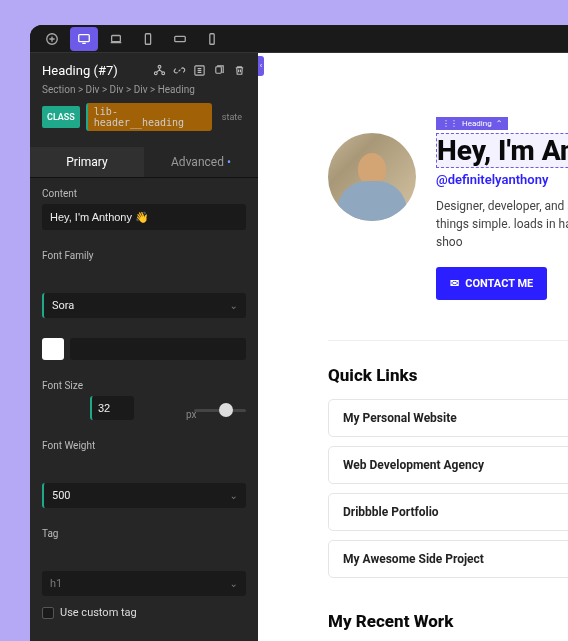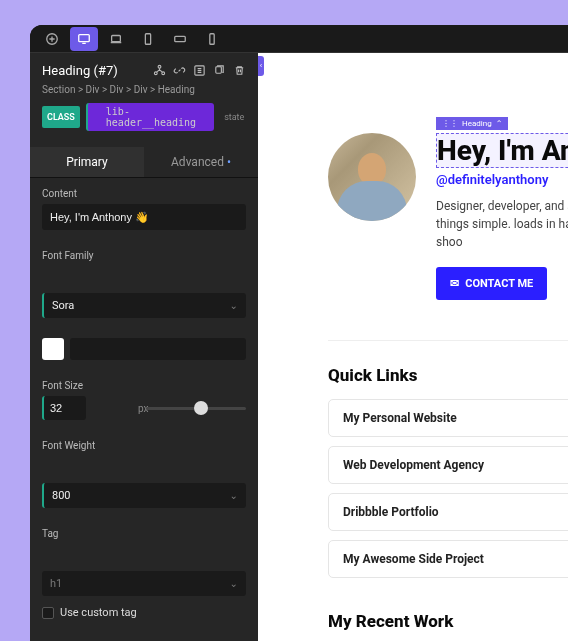--- a/index.html
+++ b/index.html
@@ -65,21 +65,21 @@
     .panel-ico-group { display: flex; gap: 6px; color: #bbb; }
     .panel-ico-group span { width: 14px; height: 14px; cursor: pointer; display:flex;align-items:center;justify-content:center; }
     .panel-ico-group svg { width: 13px; height: 13px; }
     .breadcrumb { font-size: 10px; color: #999; margin-bottom: 8px; }
     .class-row { display: flex; gap: 6px; align-items: center; }
     .class-badge {
       background: #1fa88a; color: #fff; font-size: 9px;
       padding: 6px 5px; border-radius: 2px; font-weight: 600;
     }
     .class-name {
-      flex: 1; background: #6d28d9; padding: 3px 18px; border-radius: 3px;
+      flex: 1; background: #a16207; padding: 3px 6px; border-radius: 3px;
       font-family: monospace; font-size: 10px; color: #ccc;
       border-left: 2px solid #1fa88a;
     }
     .state-badge { font-size: 9px; color: #888; padding: 2px 4px; }
     .tabs { display: flex; border-bottom: 1px solid #111; margin-top: 10px; }
     .tab {
       flex: 1; text-align: center; padding: 8px; font-size: 12px;
       color: #999; cursor: pointer;
     }
     .tab.active { color: #fff; background: #303030; }
@@ -97,21 +97,21 @@
       cursor: pointer;
       margin-top: 32px;
     }
     .chev { color: #777; font-size: 10px; }
     .color-row { display: flex; gap: 6px; align-items: center; }
     .swatch {
       width: 22px; height: 22px; background: #fff; border-radius: 3px;
       cursor: pointer;
     }
     .color-field { flex: 1; background: #1a1a1a; height: 22px; border-radius: 3px; }
-    .size-row { display: flex; gap: 8px; align-items: center; }
+    .size-row { display: flex; gap: 8px; align-items: flex-end; margin-left: 48px; }
     .size-num {
       width: 44px; background: #1a1a1a; border: none; color: #eee;
       padding: 6px; border-radius: 3px; font-size: 11px; text-align: left;
       border-left: 2px solid #1fa88a;
     }
     .size-unit { font-size: 10px; color: #888; width: 18px; padding-left: 44px; }
     .slider-wrap { flex: 1; position: relative; height: 20px; display: flex; align-items: center; }
     .slider-track { width: 100%; height: 3px; background: #444; border-radius: 2px; }
     .slider-thumb {
       position: absolute; width: 14px; height: 14px; background: #ddd;
@@ -302,21 +302,21 @@
         <div class="slider-wrap">
           <div class="slider-track"></div>
           <div class="slider-thumb"></div>
         </div>
       </div>
     </div>
 
     <div class="section">
       <span class="label">Font Weight</span>
       <div class="select-input">
-        <span>800</span>
+        <span>500</span>
           <span class="chev">⌄</span>
       </div>
     </div>
 
     <div class="section">
       <span class="label">Tag</span>
       <div class="select-input" style="border-left:none;color:#777">
         <span>h1</span>
           <span class="chev">⌄</span>
       </div>

